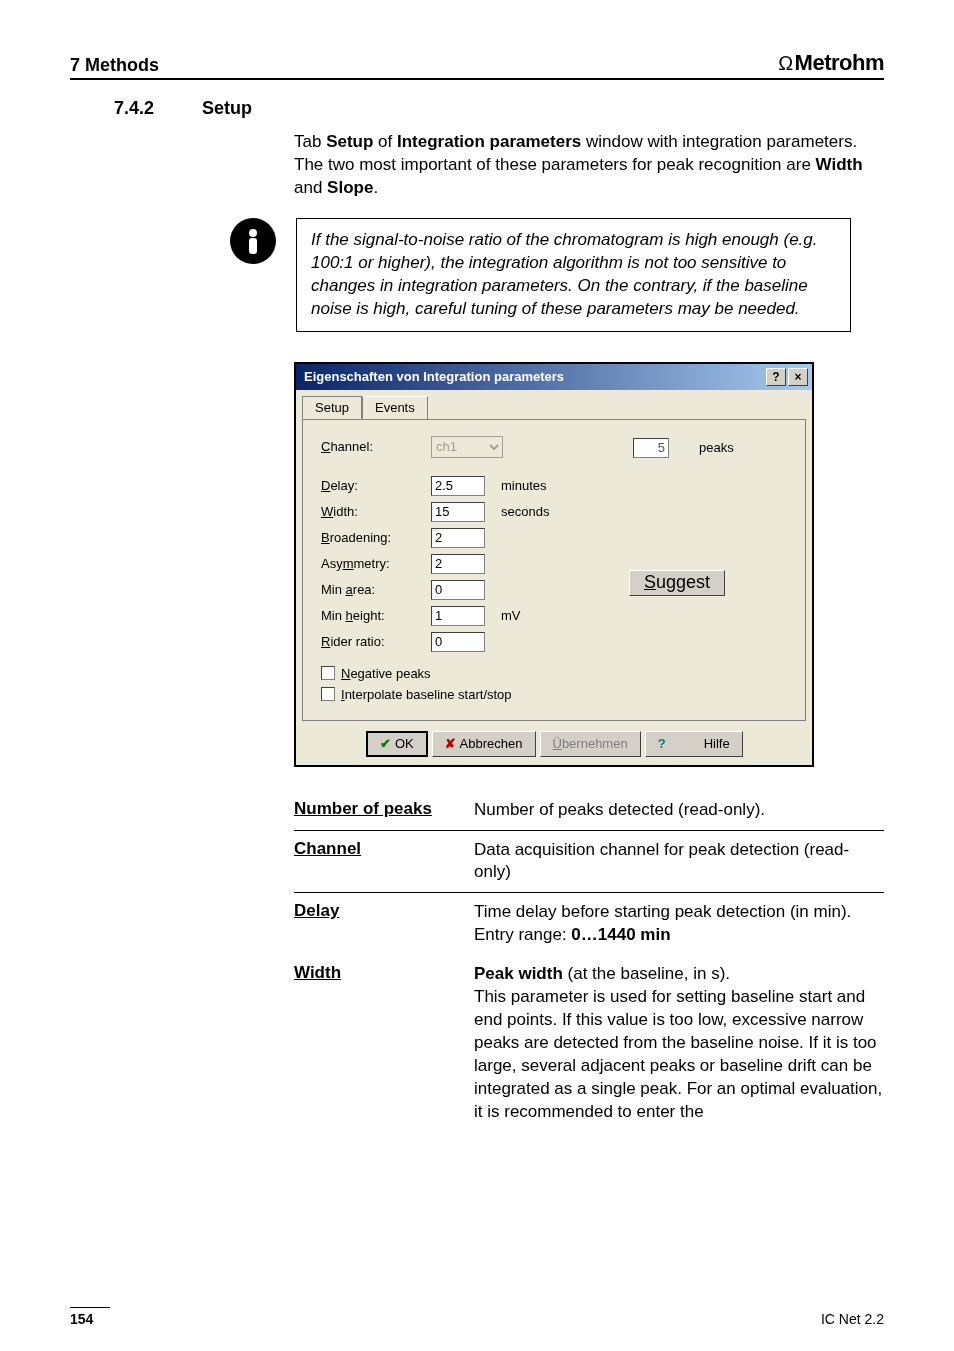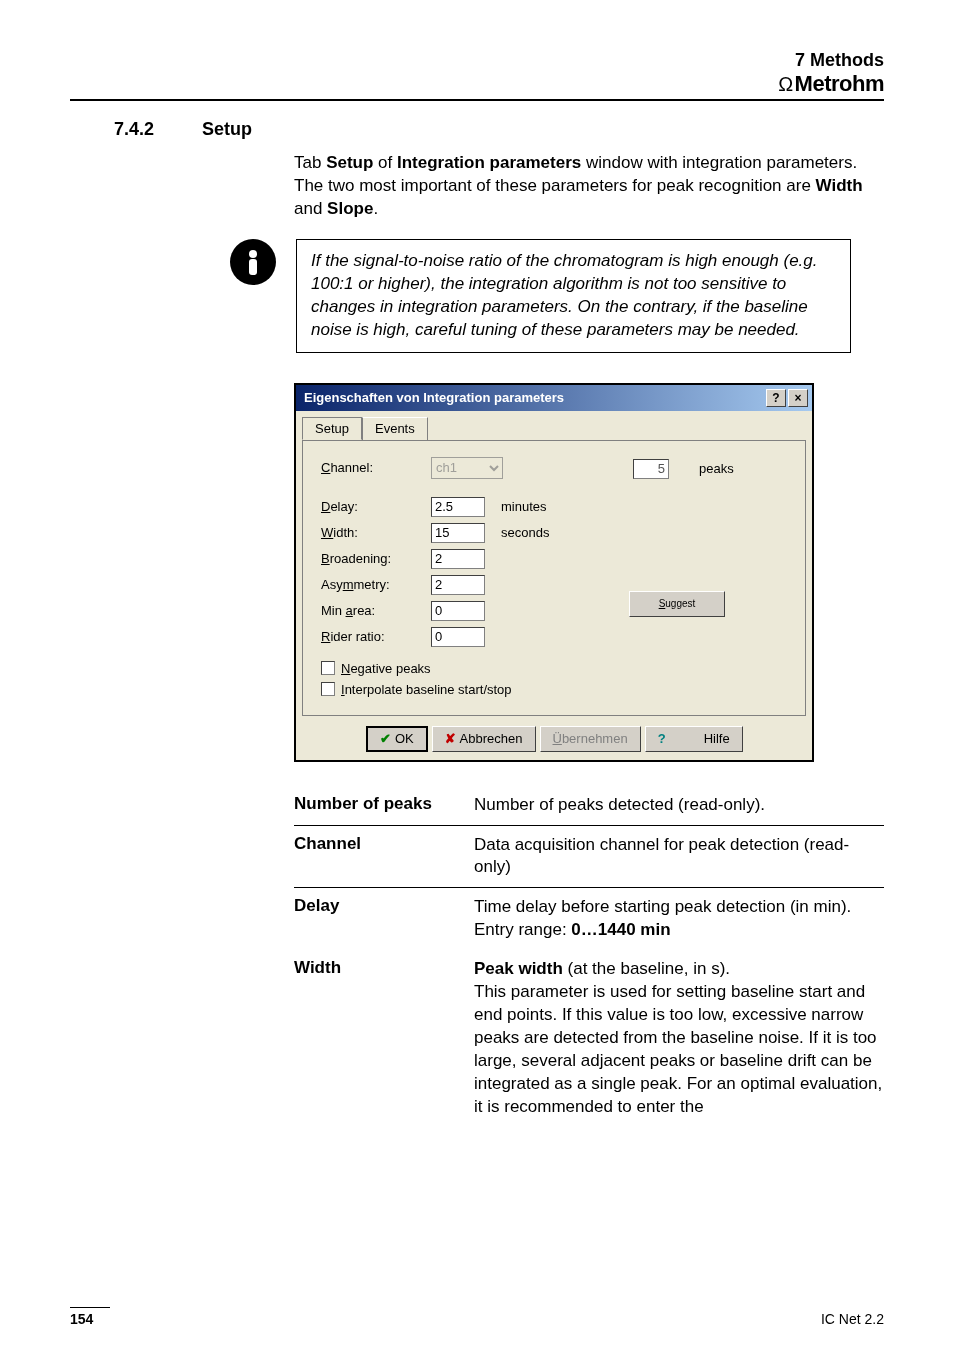--- a/index.html
+++ b/index.html
@@ -11,21 +11,20 @@
     position: relative;
     padding: 50px 70px 30px 70px;
   }
   .header-row {
     display: flex;
     justify-content: space-between;
     align-items: flex-end;
     border-bottom: 2px solid #000;
     padding-bottom: 2px;
     margin-bottom: 18px;
-    flex-direction: column;
   }
   .chapter-title { font-weight: bold; font-size: 18px; }
   .metrohm-logo { font-weight: bold; font-size: 22px; letter-spacing: -0.5px; display:flex; align-items:center; }
   .metrohm-logo .omega { font-size: 20px; margin-right: 2px; font-weight: normal; }
   .section-row { display: flex; gap: 28px; margin-bottom: 12px; }
   .section-num { font-weight: bold; font-size: 18px; min-width: 60px; margin-left: 44px; }
   .section-name { font-weight: bold; font-size: 18px; }
   .content-col { margin-left: 224px; }
   .intro-para { font-size: 17px; line-height: 1.35; margin-bottom: 18px; }
   .intro-para b { font-weight: bold; }
@@ -114,21 +113,21 @@
   .peaks-readout input {
     width: 36px; height: 20px; text-align:right;
     border: 1px solid #808080; border-top-color:#404040; border-left-color:#404040;
     background:#fff; padding: 1px 3px; font-size:13px;
   }
   .suggest-btn {
     position:absolute; left: 326px; top: 150px;
     width: 96px; height: 26px;
     background:#d4d0c8;
     border:1px solid #fff; border-right-color:#404040; border-bottom-color:#404040;
-    font-size:10px; cursor:default;
+    font-size:18px; cursor:default;
   }
   .check-row { margin-top: 14px; display:flex; align-items:center; gap:6px; }
   .check-row input[type=checkbox] {
     width: 14px; height: 14px; appearance:none;
     border:1px solid #808080; border-top-color:#404040; border-left-color:#404040;
     background:#fff;
   }
   .button-bar {
     display:flex; gap:4px; padding: 4px 6px 8px 6px; justify-content:flex-start;
     border-top: 0;
@@ -144,21 +143,21 @@
   .btn .x { color:#c00000; font-weight:bold; }
   .btn .q { color:#008080; font-weight:bold; }
   .btn[disabled] { color:#808080; }
   .btn.default { border:2px solid #000; }
 
   
   .deflist { margin-left: 224px; margin-top: 24px; font-size: 17px; }
   .defrow { display:flex; border-top: 1px solid #000; padding: 8px 0; }
   .defrow.noborder { border-top: 0; }
   .defrow.last { border-bottom: 0; }
-  .term { width: 180px; font-weight: bold; flex-shrink:0; }
+  .term { width: 180px; font-weight: bold; flex-shrink:0;text-decoration:underline; }
   .desc { flex: 1; line-height: 1.35; }
   .desc b { font-weight: bold; }
 
   .footer {
     position: absolute; bottom: 24px; left: 70px; right: 70px;
     display:flex; justify-content: space-between; align-items:flex-end;
     border-top: 0;
   }
   .page-num {
     font-weight: bold; font-size: 14px;
@@ -243,20 +242,25 @@
       <span class="lbl"><span class="ul">B</span>roadening:</span>
       <input type="text" value="2" style="">
     </div>
     <div class="form-row">
       <span class="lbl">Asy<span class="ul">m</span>metry:</span>
       <input type="text" value="2" style="">
     </div>
     <div class="form-row">
       <span class="lbl">Min <span class="ul">a</span>rea:</span>
       <input type="text" value="0" style="">
+    </div>
+    <div class="form-row">
+      <span class="lbl">Min <span class="ul">h</span>eight:</span>
+      <input type="text" value="1" style="">
+      <span class="unit">mV</span>
     </div>
     <div class="form-row">
       <span class="lbl"><span class="ul">R</span>ider ratio:</span>
       <input type="text" value="0" style="">
     </div>
 
     <div class="check-row">
       <input type="checkbox" style="">
       <span><span class="ul" style="text-decoration:underline">N</span>egative peaks</span>
     </div>

